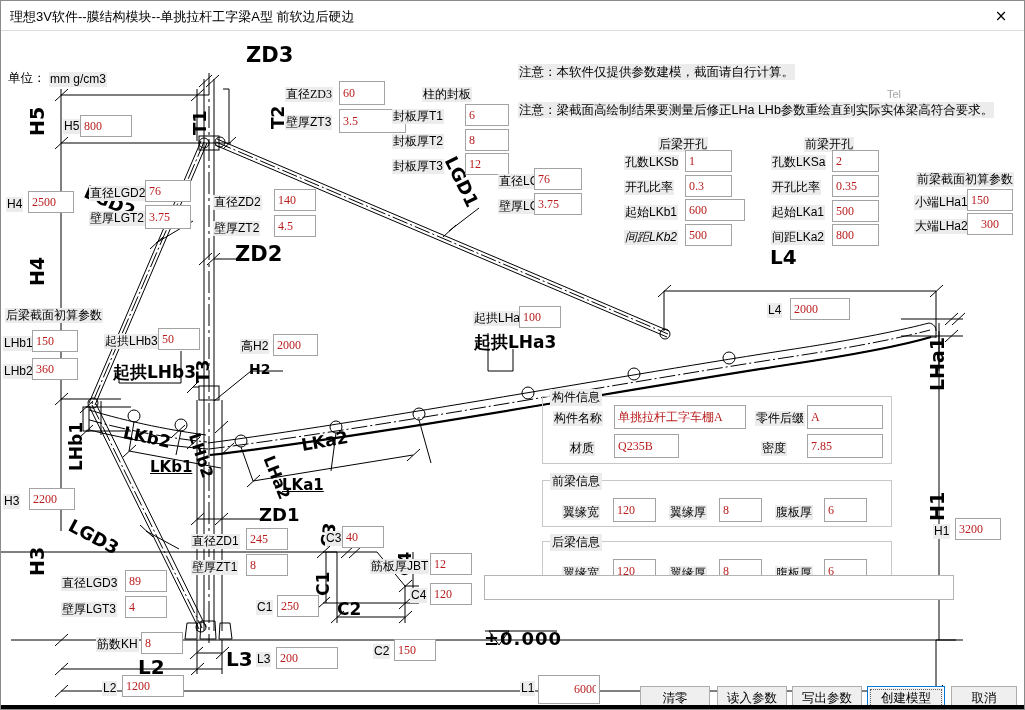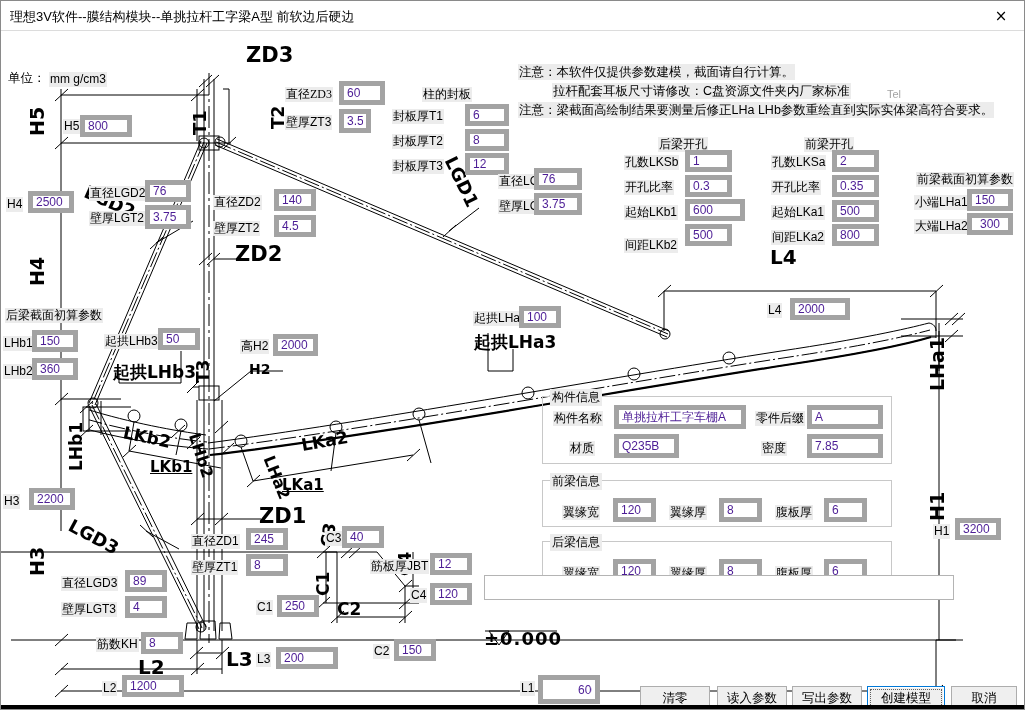--- a/index.html
+++ b/index.html
@@ -40,23 +40,23 @@
     position:absolute; left:0; bottom:0; width:1023px; height:4px; background:#000;
   }
   
   .lbl {
     position:absolute; white-space:nowrap;
     background:#ececec; color:#000; font-size:12px; line-height:15px;
     padding:0 1px;
   }
   .lbl.nb { background:transparent; }
   .inp {
-    position:absolute; background:#fff; border:5px solid #a3a3a3;
-    font-size:12px; color:#4c1d95; padding:1px 3px; line-height:16px;
-    font-family:Liberation Sans, sans-serif; outline:none;
+    position:absolute; background:#fff; border:1px solid #a3a3a3;
+    font-size:12px; color:#b91c1c; padding:1px 3px; line-height:16px;
+    font-family:Liberation Serif, serif; outline:none;
   }
   .grp {
     position:absolute; border:1px solid #c8c8c8; background:transparent;
   }
   .grp-cap {
     position:absolute; background:#ececec; font-size:12px; padding:0 2px;
     white-space:nowrap;
   }
   
   .dim {
@@ -304,29 +304,28 @@
       <g stroke="#000" fill="none" stroke-width="1">
         <line x1="484" y1="600" x2="556" y2="600"></line>
         <path d="M488,600 L508,600 L498,614 Z"></path>
       </g>
     </svg>
 
     <span class="lbl nb" style="left:6px; top:40px; font-size:12.5px;">单位：</span>
     <span class="lbl" style="left:48px; top:41px;">mm g/cm3</span>
 
     <span class="note" style="left:517px; top:33px;">注意：本软件仅提供参数建模，截面请自行计算。</span>
-    <span class="note" style="left:551px; top:52px;">拉杆配套耳板尺寸请修改：C盘资源文件夹内厂家标准</span>
     <span class="note" style="left:517px; top:71px;">注意：梁截面高绘制结果要测量后修正LHa LHb参数重绘直到实际实体梁高符合要求。</span>
     <span class="faint" style="position:absolute; left:886px; top:57px; font-size:11px;">Tel</span>
 
     <span class="dim" style="left:245px; top:12px; font-size:21px;">ZD3</span>
     <span class="dim rot90" style="left:188px; top:104px; font-size:18px;">T1</span>
     <span class="dim rot90" style="left:267px; top:98px; font-size:17px;">T2</span>
     <span class="dim" style="left:234px; top:211px; font-size:21px;">ZD2</span>
-    <span class="dim" style="left:258px; top:473px; font-size:21px;">ZD1</span>
+    <span class="dim" style="left:258px; top:473px; font-size:18px;">ZD1</span>
     <span class="dim rot90" style="left:192px; top:352px; font-size:17px;">T3</span>
 
     <span class="dim rot90" style="left:25px; top:105px; font-size:19px;">H5</span>
     <span class="dim rot90" style="left:25px; top:255px; font-size:19px;">H4</span>
     <span class="dim rot90" style="left:25px; top:545px; font-size:19px;">H3</span>
     <span class="dim rot90" style="left:925px; top:360px; font-size:19px;">LHa1</span>
     <span class="dim rot90" style="left:925px; top:490px; font-size:19px;">H1</span>
 
     <span class="dim" style="left:137px; top:624px; font-size:20px;">L2</span>
     <span class="dim" style="left:225px; top:616px; font-size:20px;">L3</span>
@@ -352,38 +351,38 @@
     <span class="dim" style="left:336px; top:568px; font-size:17px;">C2</span>
     <span class="dim rot90" style="left:394px; top:545px; font-size:17px;">C4</span>
     <span class="dim" style="left:483px; top:597px; font-size:18px; letter-spacing:1px;">±0.000</span>
 
     <span class="lbl" style="left:62px; top:88px;">H5</span>
     <input class="inp" style="left: 79px; top: 84px; width: 52px; height: 22px;" value="800">
 
     <span class="lbl" style="left:284px; top:56px;font-family:Liberation Serif, serif;">直径ZD3</span>
     <input class="inp" style="left: 338px; top: 50px; width: 46px; height: 24px;" value="60">
     <span class="lbl" style="left:284px; top:84px;">壁厚ZT3</span>
-    <input class="inp" style="left: 338px; top: 78px; width: 32px; height: 24px;" value="3.5">
+    <input class="inp" style="left: 338px; top: 78px; width: 67px; height: 24px;" value="3.5">
 
     <span class="lbl" style="left:421px; top:56px;">柱的封板</span>
     <span class="lbl" style="left:391px; top:78px;">封板厚T1</span>
     <input class="inp" style="left: 464px; top: 73px; width: 44px; height: 22px;" value="6">
     <span class="lbl" style="left:391px; top:103px;">封板厚T2</span>
     <input class="inp" style="left: 464px; top: 98px; width: 44px; height: 22px;" value="8">
     <span class="lbl" style="left:391px; top:128px;">封板厚T3</span>
     <input class="inp" style="left: 464px; top: 122px; width: 44px; height: 22px;" value="12">
 
     <span class="lbl" style="left:657px; top:106px;">后梁开孔</span>
     <span class="lbl" style="left:623px; top:124px;">孔数LKSb</span>
     <input class="inp" style="left: 684px; top: 119px; width: 47px; height: 22px;" value="1">
     <span class="lbl" style="left:623px; top:149px;">开孔比率</span>
     <input class="inp" style="left: 684px; top: 144px; width: 47px; height: 22px;" value="0.3">
     <span class="lbl" style="left:623px; top:174px;">起始LKb1</span>
     <input class="inp" style="left: 684px; top: 168px; width: 60px; height: 22px;" value="600">
-    <span class="lbl" style="left:623px; top:207px;">间距LKb2</span>
+    <span class="lbl" style="left:623px; top:199px;font-style:italic;">间距LKb2</span>
     <input class="inp" style="left: 684px; top: 193px; width: 47px; height: 22px;" value="500">
 
     <span class="lbl" style="left:803px; top:106px;">前梁开孔</span>
     <span class="lbl" style="left:770px; top:124px;">孔数LKSa</span>
     <input class="inp" style="left: 831px; top: 119px; width: 47px; height: 22px;" value="2">
     <span class="lbl" style="left:770px; top:149px;">开孔比率</span>
     <input class="inp" style="left: 831px; top: 144px; width: 47px; height: 22px;" value="0.35">
     <span class="lbl" style="left:770px; top:174px;">起始LKa1</span>
     <input class="inp" style="left: 831px; top: 169px; width: 47px; height: 22px;" value="500">
     <span class="lbl" style="left:770px; top:199px;">间距LKa2</span>

